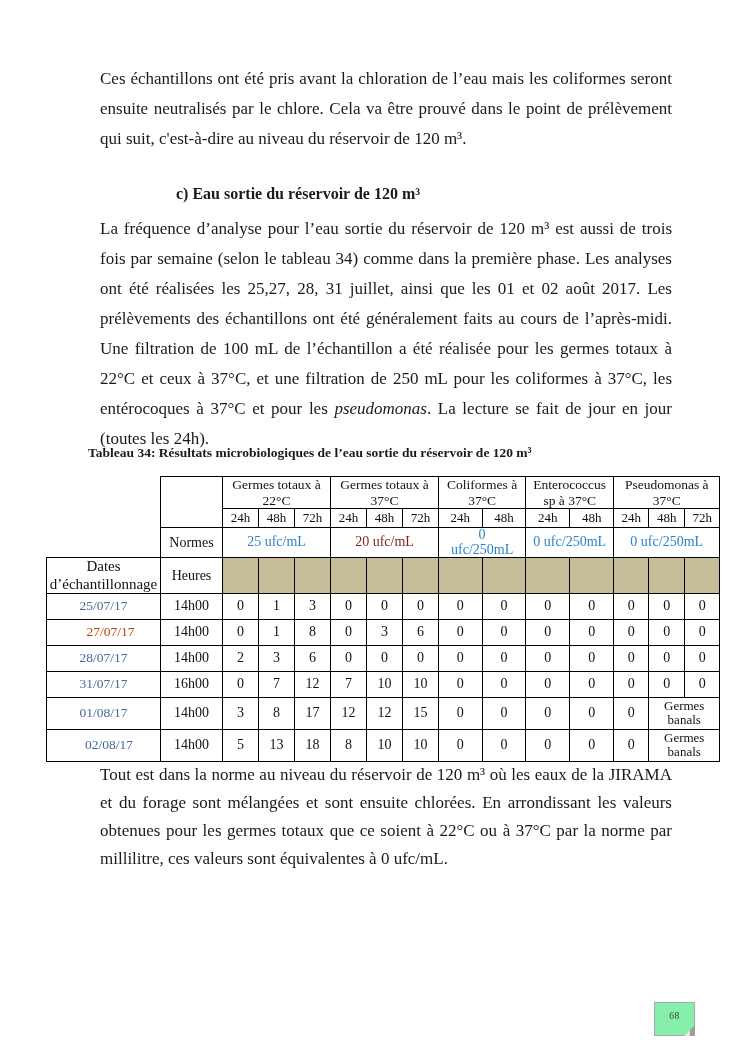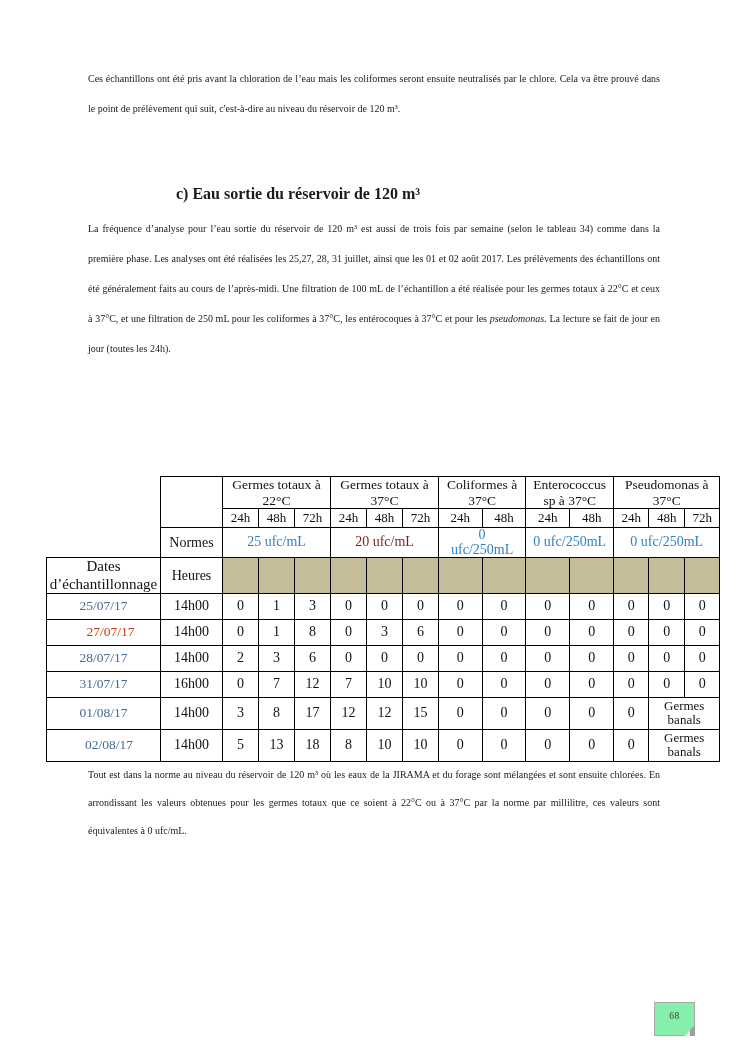--- a/index.html
+++ b/index.html
@@ -8,23 +8,23 @@
     position: relative;
     width: 745px;
     height: 1053px;
     background: #ffffff;
     font-family: "Liberation Serif", serif;
     color: #1a1a1a;
     overflow: hidden;
   }
   .para {
     position: absolute;
-    left: 88px;
+    left: 100px;
     width: 572px;
-    font-size: 10px;
+    font-size: 17px;
     line-height: 30px;
     text-align: justify;
   }
   .para em, .caption em { font-style: italic; }
   #p1 { top: 64px; }
   .heading {
     position: absolute;
     left: 176px;
     top: 185px;
     font-size: 16px;
@@ -111,20 +111,21 @@
 <body>
 
 <div class="page">
 
   <p class="para" id="p1">Ces échantillons ont été pris avant la chloration de l’eau mais les coliformes seront ensuite neutralisés par le chlore. Cela va être prouvé dans le point de prélèvement qui suit, c'est-à-dire au niveau du réservoir de 120 m³.</p>
 
   <h3 class="heading">c) Eau sortie du réservoir de 120 m³</h3>
 
   <p class="para" id="p2"><span>La fréquence d’analyse pour l’eau sortie du réservoir de 120 m³ est aussi de trois fois par semaine (selon le tableau 34) comme dans la première phase. Les analyses ont été réalisées les 25,27, 28, 31 juillet, ainsi que les 01 et 02 août 2017. Les prélèvements des échantillons ont été généralement faits au cours de l’après-midi. Une filtration de 100 mL de l’échantillon a été réalisée pour les germes totaux à 22°C et ceux à 37°C, et une filtration de 250 mL pour les coliformes à 37°C, les entérocoques à 37°C et pour les </span><em>pseudomonas</em><span>. La lecture se fait de jour en jour (toutes les 24h).</span></p>
 
+  <div class="caption">Tableau 34: Résultats microbiologiques de l’eau sortie du réservoir de 120 m³</div>
 
   <table class="t34">
     <colgroup>
       <col style="width:114px">
         <col style="width:62px">
       <col style="width:36px">
         <col style="width:36px">
         <col style="width:36px">
       <col style="width:36px">
         <col style="width:36px">

